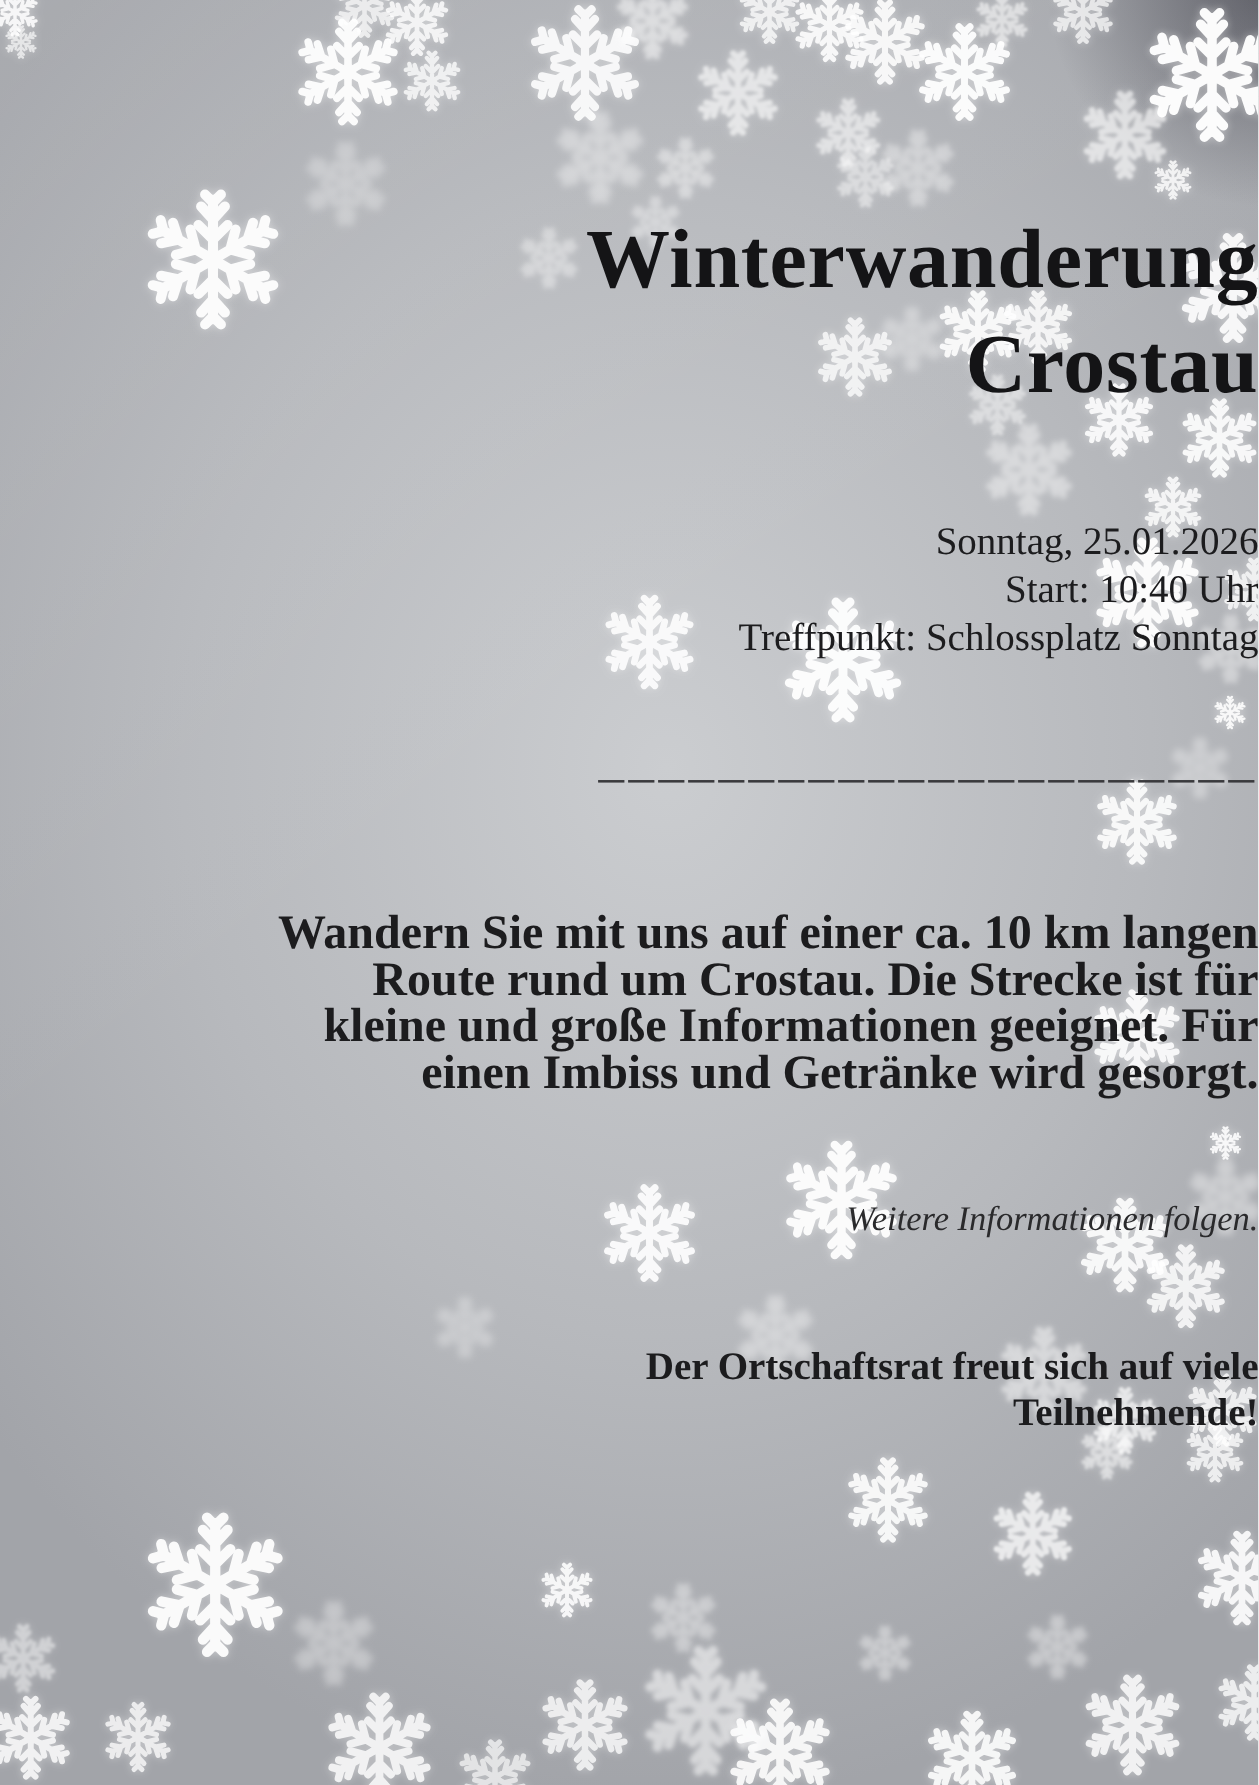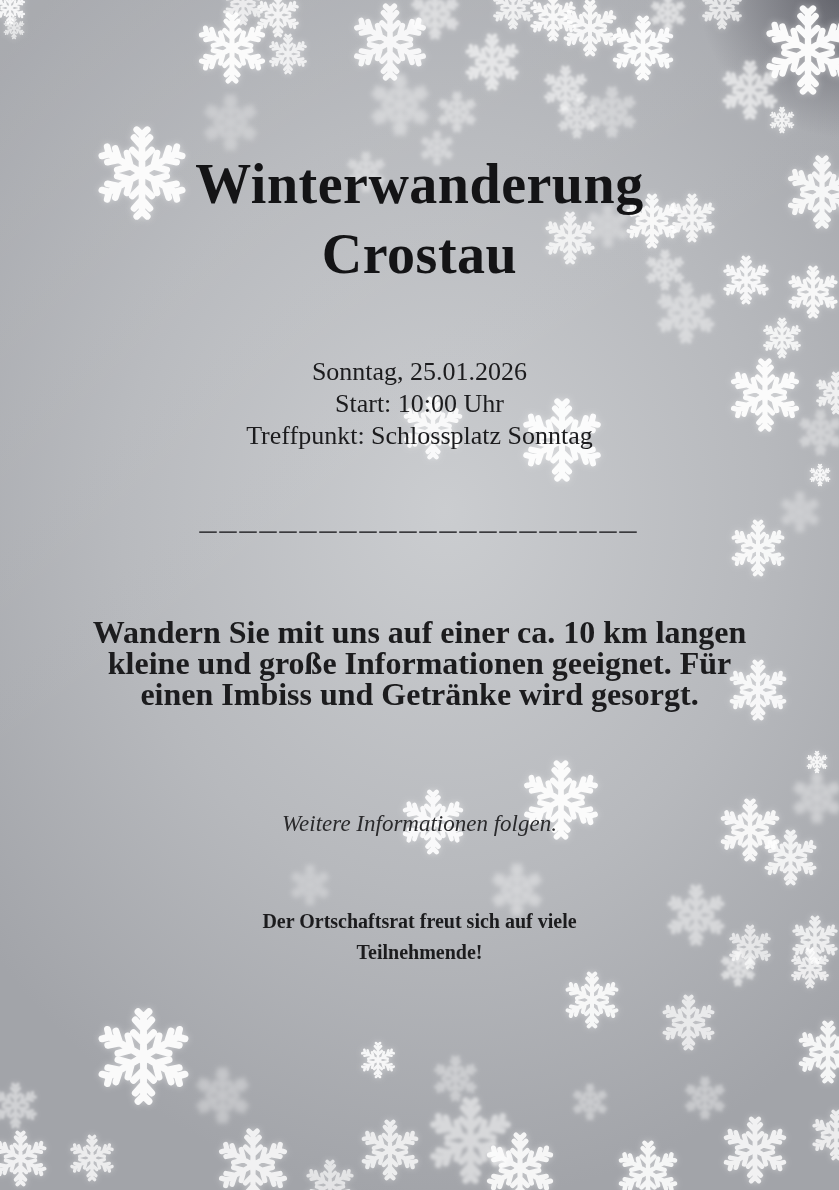--- a/index.html
+++ b/index.html
@@ -9,28 +9,28 @@
     overflow:hidden;
     font-family:"Liberation Serif","DejaVu Serif",serif;
     background:
       radial-gradient(circle 150px at 101% -1%, var(--corner-shadow) 0%, rgba(42,42,50,0) 100%),
       linear-gradient(145deg, rgba(255,255,255,0.08) 0%, rgba(0,0,0,0) 45%),
       radial-gradient(ellipse 70% 58% at 53% 43%, var(--bg-light) 0%, var(--bg-base) 55%, var(--bg-edge) 100%);
   }
   #flakes{position:absolute;inset:0;z-index:1;}
   .flake{position:absolute;overflow:visible;}
   .content{position:absolute;inset:0;z-index:2;color:var(--text);text-align:center;}
-  .content > *{position:absolute;left:0;right:0;margin:11px;}
+  .content > *{position:absolute;left:0;right:0;margin:0;text-align:right;}
   .nowrap{white-space:nowrap;display:block;}
   .title{top:138px;font-weight:bold;font-size:56px;line-height:70px;color:#141416;letter-spacing:0.5px;}
   .event{top:345px;font-weight:normal;font-size:26px;line-height:32px;}
   .divider{top:490px;font-weight:normal;font-size:34px;line-height:34px;letter-spacing:3px;color:var(--dash);}
   .bodytext{top:606px;font-weight:bold;font-size:32px;line-height:31px;}
   .note{top:798px;font-style:italic;font-size:23px;line-height:30px;color:#2a2a2c;}
-  .closing{top:895px;font-weight:bold;font-size:20px;line-height:31px;font-family:Liberation Serif, serif;}
+  .closing{top:895px;font-weight:bold;font-size:26px;line-height:31px;font-family:Liberation Serif, serif;}
 </style>
 </head>
 <body>
 
 <div class="flyer">
 
   <svg width="0" height="0" style="position:absolute" aria-hidden="true">
     <defs>
       <g id="sf" fill="none" stroke-width="7.5" stroke-linecap="round" stroke="#ffffff">
         <path id="sfa" d="M0 6 L0 -45 M0 -15 L-11 -26 M0 -15 L11 -26 M0 -30 L-9 -40 M0 -30 L9 -40 M0 -43 L-6 -49 M0 -43 L6 -49"></path>
@@ -285,28 +285,29 @@
 
   <div class="content">
 
     <h1 class="title">
       <span class="nowrap">Winterwanderung</span>
       <span class="nowrap">Crostau</span>
     </h1>
 
     <div class="event">
       <span class="nowrap">Sonntag, 25.01.2026</span>
-      <span class="nowrap">Start: 10:00 Uhr</span>
+      <span class="nowrap">Start: 10:40 Uhr</span>
       <span class="nowrap">Treffpunkt: Schlossplatz Sonntag</span>
     </div>
 
     <div class="divider nowrap">______________________</div>
 
     <div class="bodytext">
       <span class="nowrap">Wandern Sie mit uns auf einer ca. 10 km langen</span>
+      <span class="nowrap">Route rund um Crostau. Die Strecke ist für</span>
       <span class="nowrap">kleine und große Informationen geeignet. Für</span>
       <span class="nowrap">einen Imbiss und Getränke wird gesorgt.</span>
     </div>
 
     <div class="note nowrap">Weitere Informationen folgen.</div>
 
     <div class="closing">
       <span class="nowrap">Der Ortschaftsrat freut sich auf viele</span>
       <span class="nowrap">Teilnehmende!</span>
     </div>

